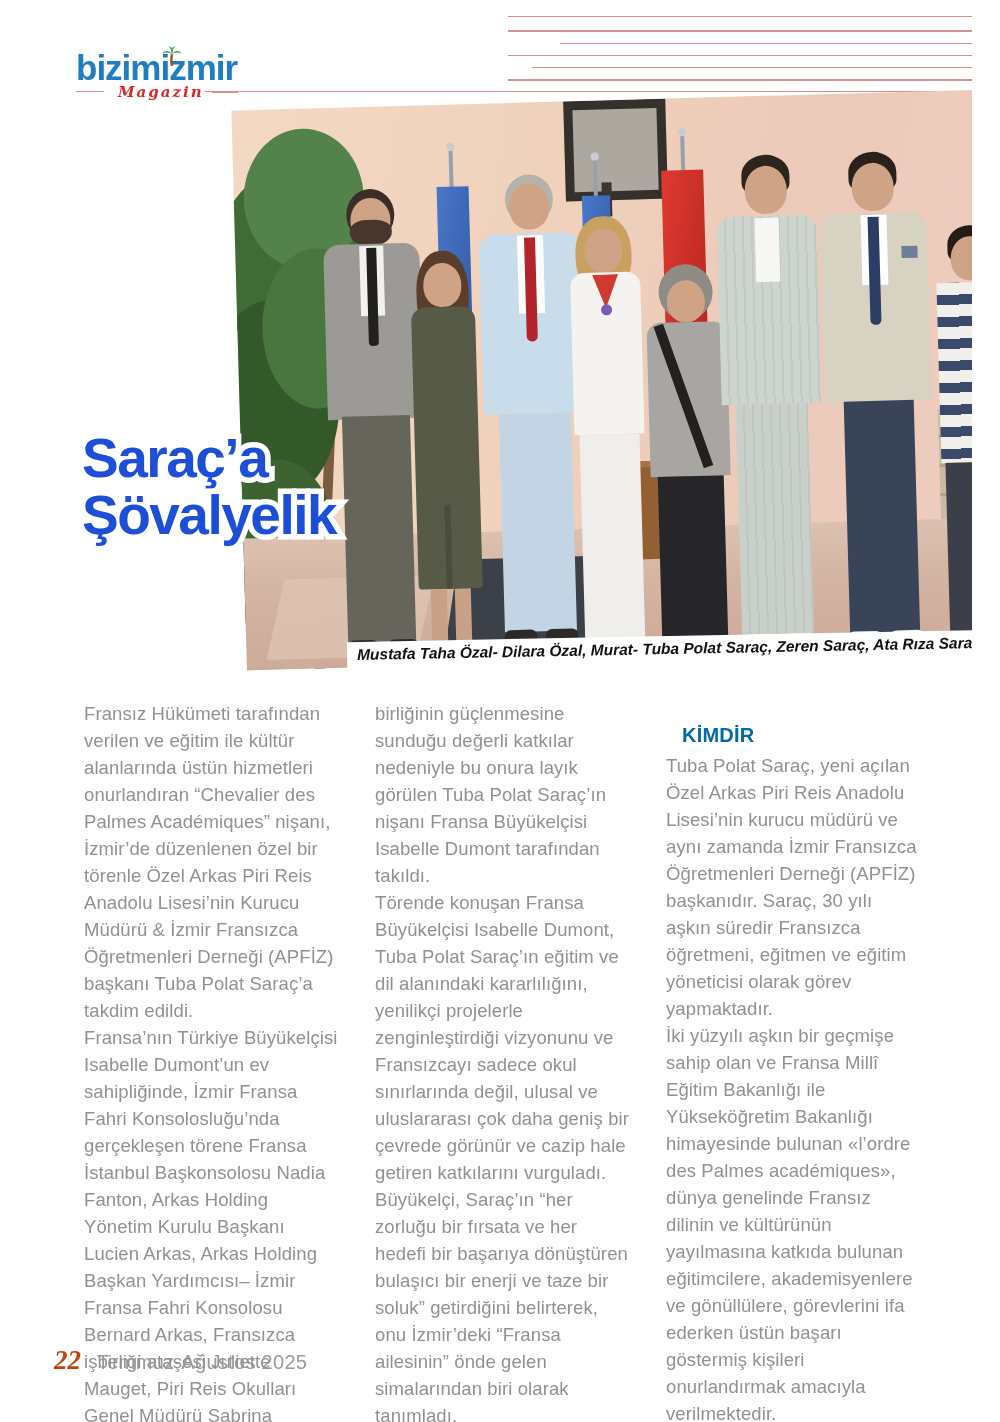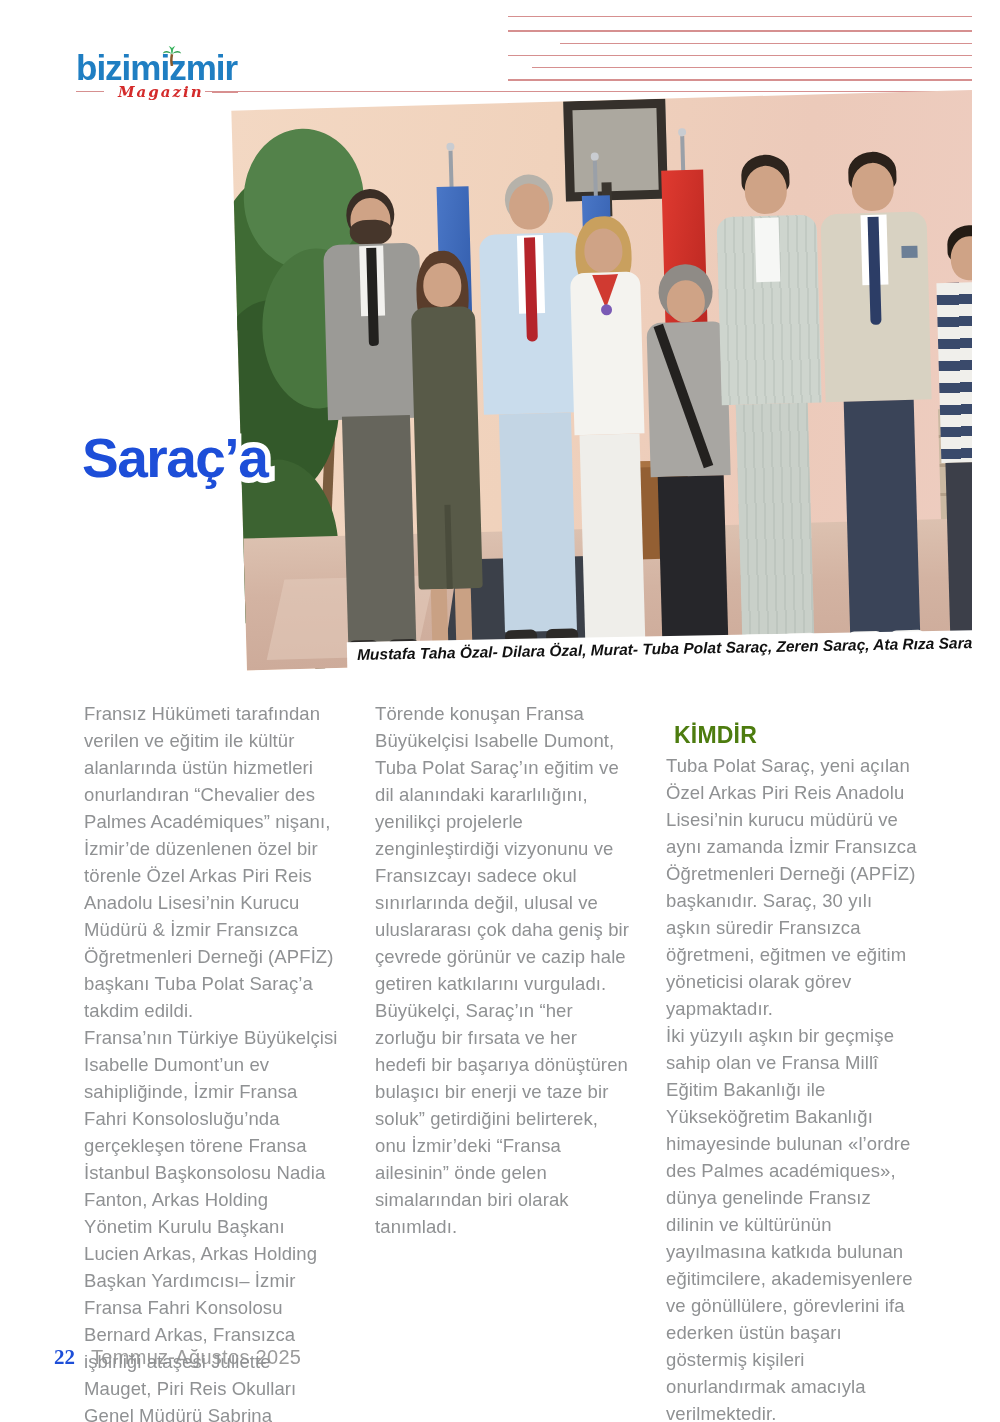--- a/index.html
+++ b/index.html
@@ -55,25 +55,25 @@
 
   
   .caption{position:absolute;left:347px;top:636px;width:622px;z-index:4;
            background:#ffffff;padding:4px 8px 5px 10px;transform:rotate(-1.1deg);
            font-size:15.5px;font-weight:700;font-style:italic;color:#111;white-space:nowrap;}
 
   
   .columns{position:absolute;left:84px;top:700px;width:838px;display:flex;gap:35px;z-index:2;}
   .col{flex:1;color:#8f9193;font-size:18.5px;line-height:27px;letter-spacing:.1px;}
   .col p{margin:0;}
-  .col h3{margin:23px 0 4px 8px;color:#4d7c0f;font-size:23px;line-height:25px;letter-spacing:.2px;}
+  .col h3{margin:23px 0 4px 16px;color:#0369a1;font-size:20px;line-height:25px;letter-spacing:.2px;}
 
   
   .footer{position:absolute;left:54px;top:1345px;display:flex;align-items:baseline;gap:16px;}
-  .page-num{font-family:"Liberation Serif",serif;font-weight:700;font-size:21px;color:#1d4ed8;}
+  .page-num{font-family:"Liberation Serif",serif;font-weight:700;font-size:27px;color:#c2410c;font-style:italic;}
   .issue{font-size:20px;color:#9b9b9b;letter-spacing:.3px;}
 </style>
 </head>
 <body>
 
 <div class="page">
 
   <div class="logo">
     <div class="logo-word"><span>bizim</span><span>i</span><span>zmir</span>
       <span class="palm">
@@ -215,31 +215,33 @@
     <div class="person" style="left:700px;top:138px;width:62px;height:430px">
       <div style="left:12px;top:-3px;width:44px;height:38px;background:#241c15;border-radius:50% 50% 30% 30%"></div>
       <div class="p-head" style="left:15px;top:8px;width:38px;height:44px"></div>
       <div style="left:0;top:54px;width:62px;height:180px;background:repeating-linear-gradient(180deg,#f0efeb 0 12px,#3a4a6b 12px 22px)"></div>
       <div style="left:4px;top:234px;width:54px;height:180px;background:#3c3f49"></div>
     </div>
   </div>
 
   <h1 class="headline">
     <div>Saraç’a</div>
+    <div>Şövalyelik</div>
   </h1>
 
   <div class="caption">Mustafa Taha Özal- Dilara Özal, Murat- Tuba Polat Saraç, Zeren Saraç, Ata Rıza Saraç, Umut Saraç</div>
 
   <div class="columns">
     <div class="col">
       <p>Fransız Hükümeti tarafından verilen ve eğitim ile kültür alanlarında üstün hizmetleri onurlandıran “Chevalier des Palmes Académiques” nişanı, İzmir’de düzenlenen özel bir törenle Özel Arkas Piri Reis Anadolu Lisesi’nin Kurucu Müdürü &amp; İzmir Fransızca Öğretmenleri Derneği (APFİZ) başkanı Tuba Polat Saraç’a takdim edildi.</p>
       <p>Fransa’nın Türkiye Büyükelçisi Isabelle Dumont’un ev sahipliğinde, İzmir Fransa Fahri Konsolosluğu’nda gerçekleşen törene Fransa İstanbul Başkonsolosu Nadia Fanton, Arkas Holding Yönetim Kurulu Başkanı Lucien Arkas, Arkas Holding Başkan Yardımcısı– İzmir Fransa Fahri Konsolosu Bernard Arkas, Fransızca işbirliği ataşesi Juliette Mauget, Piri Reis Okulları Genel Müdürü Sabrina Ataseven, Fransız Kültür Merkezi İzmir Müdürü Juliette Bompoint ve davetliler katıldı.</p>
 
     </div>
     <div class="col">
+      <p>birliğinin güçlenmesine sunduğu değerli katkılar nedeniyle bu onura layık görülen Tuba Polat Saraç’ın nişanı Fransa Büyükelçisi Isabelle Dumont tarafından takıldı.</p>
       <p>Törende konuşan Fransa Büyükelçisi Isabelle Dumont, Tuba Polat Saraç’ın eğitim ve dil alanındaki kararlılığını, yenilikçi projelerle zenginleştirdiği vizyonunu ve Fransızcayı sadece okul sınırlarında değil, ulusal ve uluslararası çok daha geniş bir çevrede görünür ve cazip hale getiren katkılarını vurguladı. Büyükelçi, Saraç’ın “her zorluğu bir fırsata ve her hedefi bir başarıya dönüştüren bulaşıcı bir enerji ve taze bir soluk” getirdiğini belirterek, onu İzmir’deki “Fransa ailesinin” önde gelen simalarından biri olarak tanımladı.</p>
 
     </div>
     <div class="col">
       <h3>KİMDİR</h3>
       <p>Tuba Polat Saraç, yeni açılan Özel Arkas Piri Reis Anadolu Lisesi’nin kurucu müdürü ve aynı zamanda İzmir Fransızca Öğretmenleri Derneği (APFİZ) başkanıdır. Saraç, 30 yılı aşkın süredir Fransızca öğretmeni, eğitmen ve eğitim yöneticisi olarak görev yapmaktadır.</p>
       <p>İki yüzyılı aşkın bir geçmişe sahip olan ve Fransa Millî Eğitim Bakanlığı ile Yükseköğretim Bakanlığı himayesinde bulunan «l’ordre des Palmes académiques», dünya genelinde Fransız dilinin ve kültürünün yayılmasına katkıda bulunan eğitimcilere, akademisyenlere ve gönüllülere, görevlerini ifa ederken üstün başarı göstermiş kişileri onurlandırmak amacıyla verilmektedir.</p>
     </div>
   </div>
 

